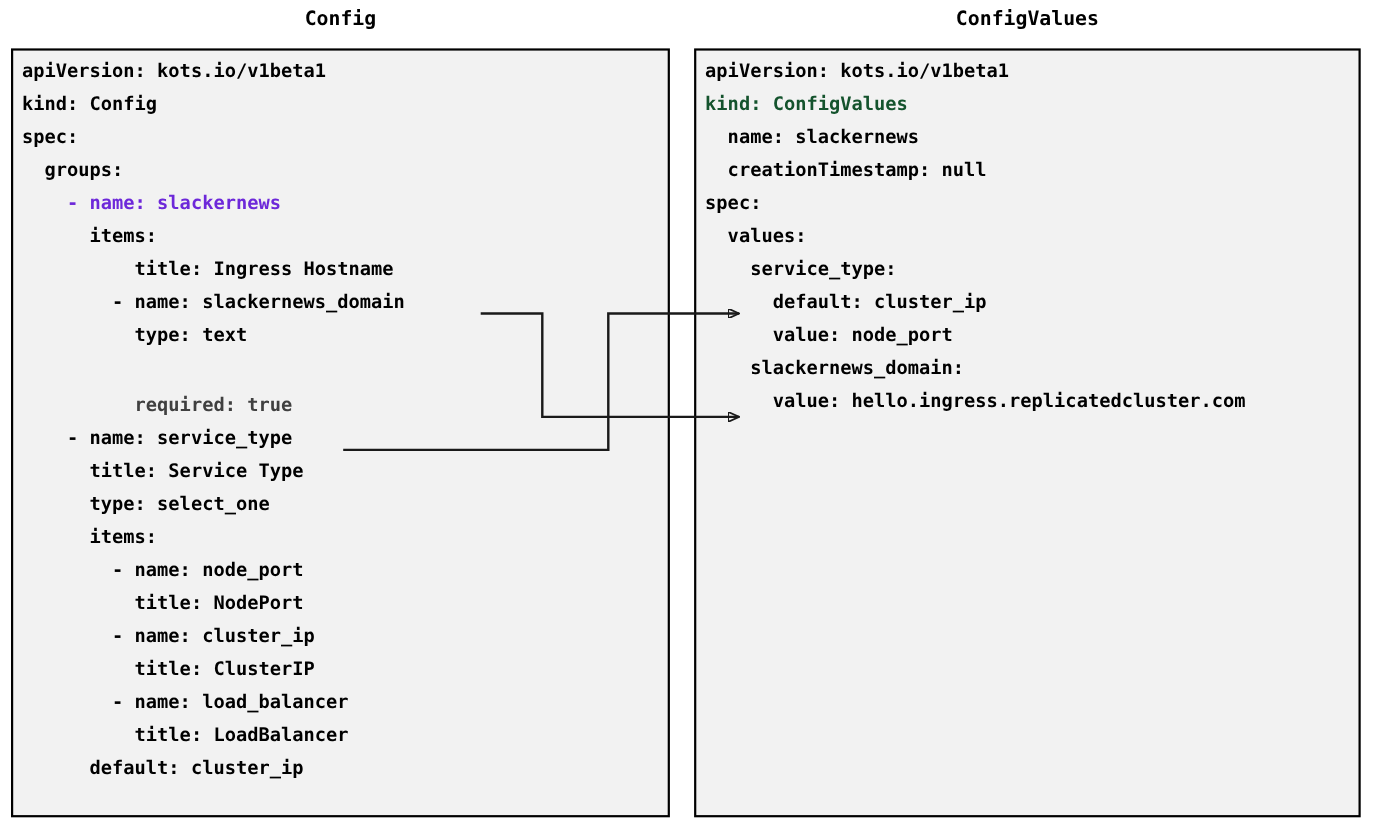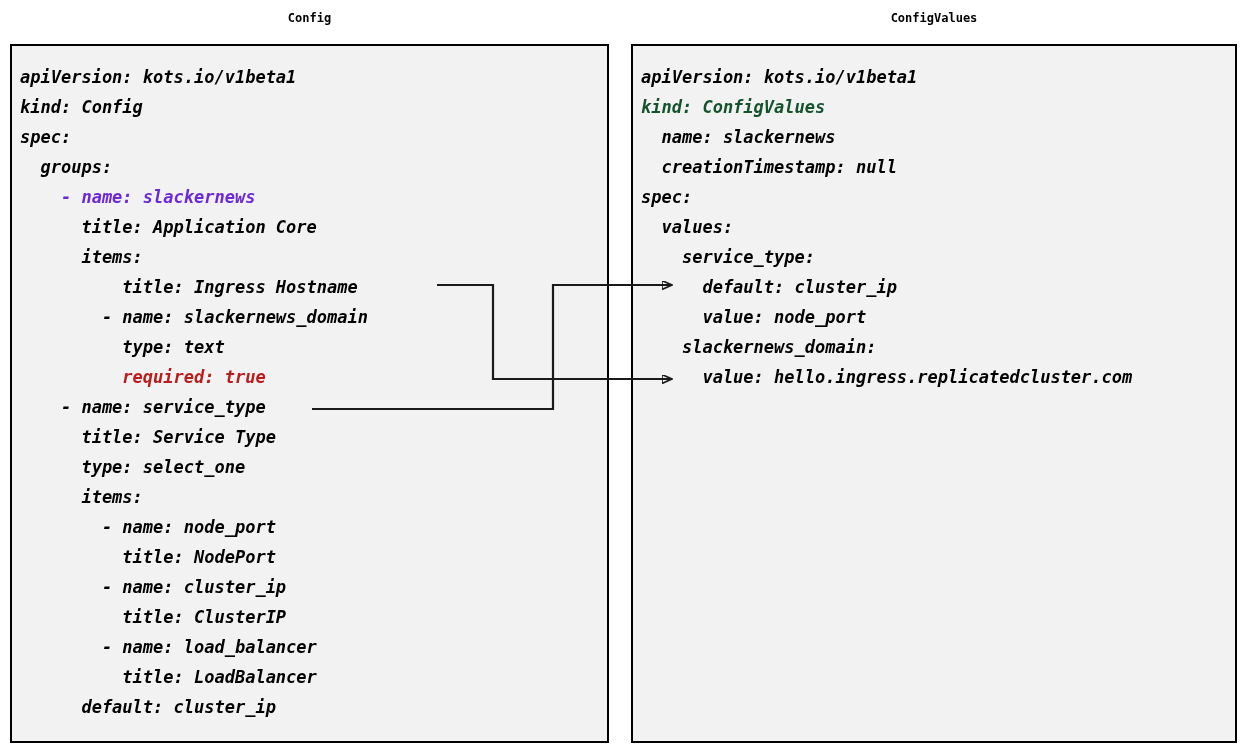--- a/index.html
+++ b/index.html
@@ -8,41 +8,40 @@
     width:1258px;height:756px;
     font-family:"DejaVu Sans Mono","Liberation Mono",monospace;
     -webkit-font-smoothing:none;
   }
   #canvas{position:relative;width:1258px;height:756px;overflow:hidden;background:#ffffff;}
 
   .panel-title{
     position:absolute;
     font-family:"DejaVu Sans Mono","Liberation Mono",monospace;
     font-weight:bold;
-    font-size:12px;
+    font-size:18px;
     line-height:20px;
     color:#000000;
     text-align:center;
     white-space:pre;
   }
 
   .code-box{
     position:absolute;
     background:#f2f2f2;
     border:2px solid #000000;
     box-sizing:border-box;
     overflow:hidden;
   }
 
   .code-lines{
     position:absolute;
-    left:0;top:16px;
+    left:0;top:4px;
     width:100%;
     padding-top:0;
-    font-style:italic;
   }
 
   .code-line{
     font-family:"DejaVu Sans Mono","Liberation Mono",monospace;
     font-weight:bold;
     font-size:17px;
     line-height:30px;
     height:30px;
     color:#000000;
     white-space:pre;
@@ -65,26 +64,25 @@
 
   <div class="panel-title" id="title-configvalues" style="left: 631px; width: 606px; top: 8px;">ConfigValues</div>
 
   <div class="code-box" id="box-config" style="left: 10px; top: 44px; width: 599px; height: 699px; background: rgb(242, 242, 242); border-color: rgb(0, 0, 0);">
     <div class="code-lines" id="lines-config" style="padding-left: 8px;">
         <div class="code-line" style="color: rgb(0, 0, 0);">apiVersion: kots.io/v1beta1</div>
         <div class="code-line" style="color: rgb(0, 0, 0);">kind: Config</div>
         <div class="code-line" style="color: rgb(0, 0, 0);">spec:</div>
         <div class="code-line" style="color: rgb(0, 0, 0);">  groups:</div>
         <div class="code-line" style="color: #6d28d9;">    - name: slackernews</div>
-        <div class="code-line" style="color: rgb(0, 0, 0);">      title: Application Core</div>
         <div class="code-line" style="color: rgb(0, 0, 0);">      items:</div>
         <div class="code-line" style="color: rgb(0, 0, 0);">          title: Ingress Hostname</div>
         <div class="code-line" style="color: rgb(0, 0, 0);">        - name: slackernews_domain</div>
         <div class="code-line" style="color: rgb(0, 0, 0);">          type: text</div>
-        <div class="code-line" style="color: #b91c1c;">          required: true</div>
+        <div class="code-line" style="color: #404040; margin-top: 34px;">          required: true</div>
         <div class="code-line" style="color: rgb(0, 0, 0);">    - name: service_type</div>
         <div class="code-line" style="color: rgb(0, 0, 0);">      title: Service Type</div>
         <div class="code-line" style="color: rgb(0, 0, 0);">      type: select_one</div>
         <div class="code-line" style="color: rgb(0, 0, 0);">      items:</div>
         <div class="code-line" style="color: rgb(0, 0, 0);">        - name: node_port</div>
         <div class="code-line" style="color: rgb(0, 0, 0);">          title: NodePort</div>
         <div class="code-line" style="color: rgb(0, 0, 0);">        - name: cluster_ip</div>
         <div class="code-line" style="color: rgb(0, 0, 0);">          title: ClusterIP</div>
         <div class="code-line" style="color: rgb(0, 0, 0);">        - name: load_balancer</div>
         <div class="code-line" style="color: rgb(0, 0, 0);">          title: LoadBalancer</div>

